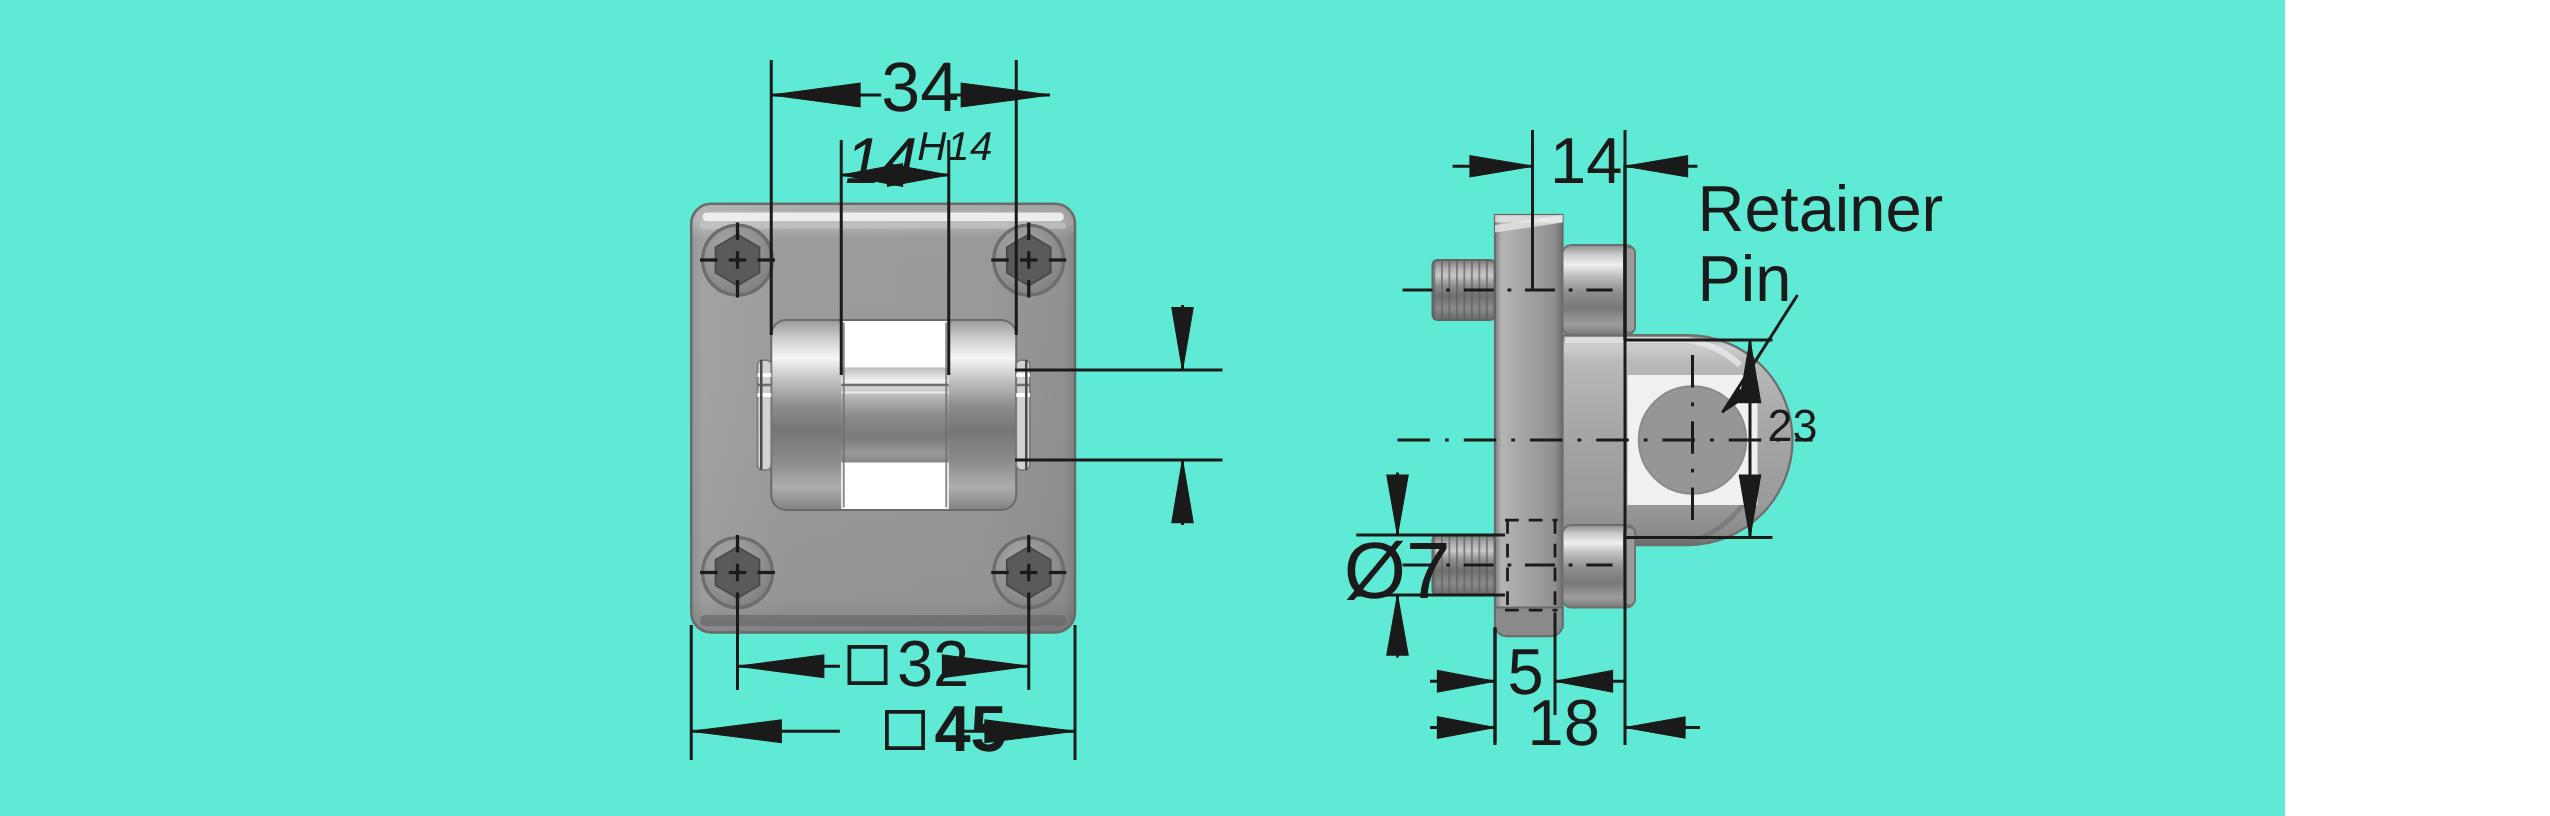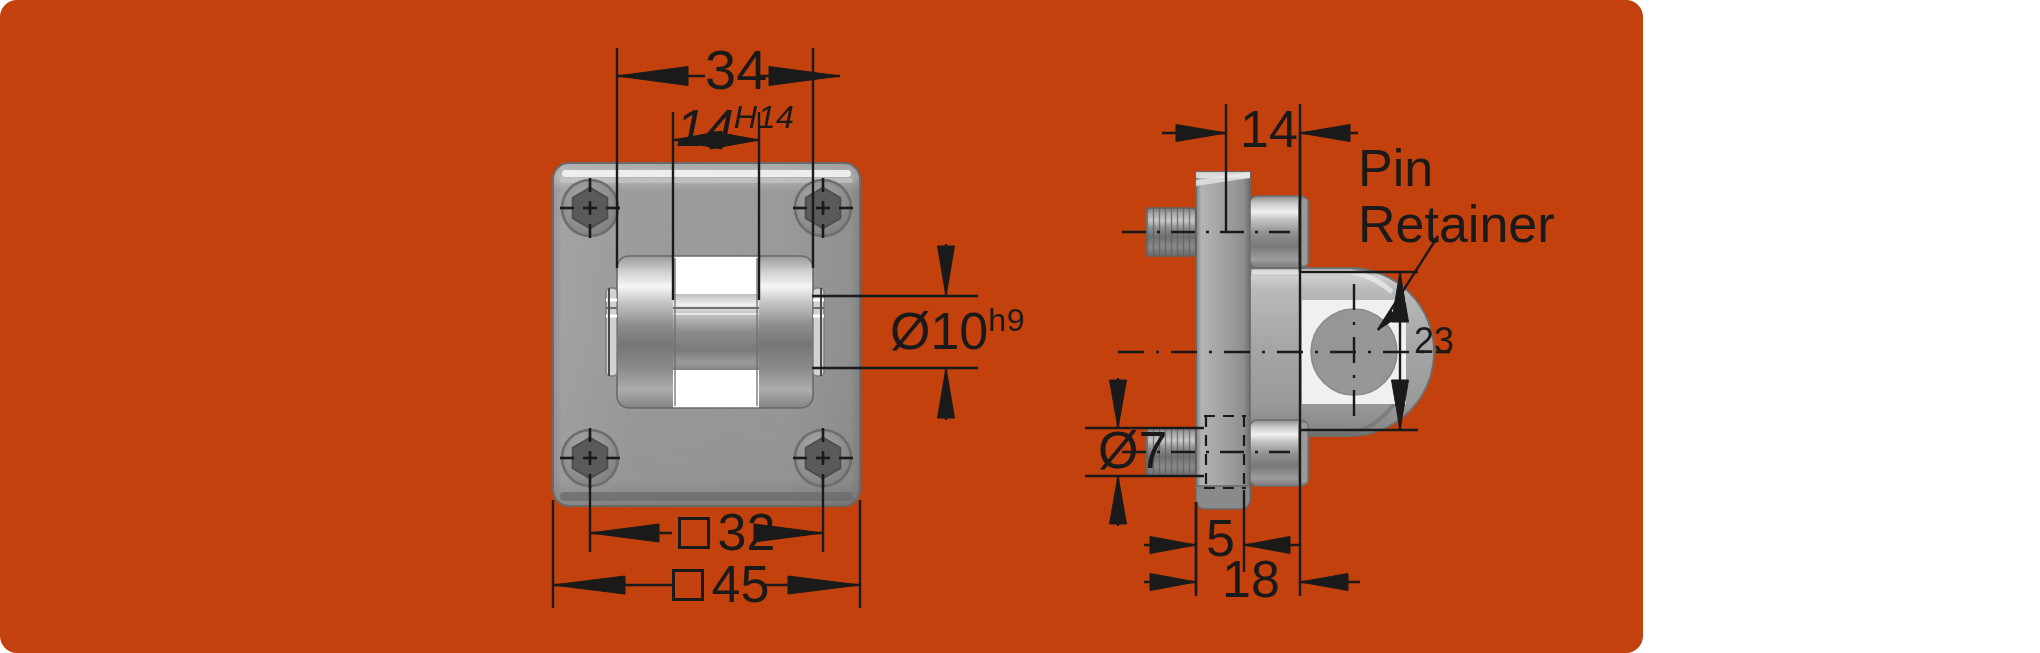--- a/index.html
+++ b/index.html
@@ -5,25 +5,24 @@
   html, body {
     margin: 0;
     padding: 0;
     background: #ffffff;
   }
   body {
     font-family: "Liberation Sans", sans-serif;
   }
   #sheet {
     position: relative;
-    width: 1643px;
+    width: 1828px;
     height: 653px;
-    background: #c2410c;
+    background: #5eead4;
     overflow: hidden;
-    border-radius: 17px;
   }
   .dimtext {
     position: absolute;
     color: #1a1a1a;
     font-family: "Liberation Sans", sans-serif;
     font-weight: 400;
     white-space: nowrap;
     line-height: 1;
     user-select: none;
   }
@@ -428,40 +427,37 @@
       </g>
     </g>
   </svg>
 
   <div class="dimtext" style="left:705px; top:42px; font-size:56px;">34</div>
 
   <div class="dimtext" style="left:676px; top:101px; font-size:52px;font-style:italic;">
     <span>14</span><span class="sup">H14</span>
   </div>
 
-  <div class="dimtext" style="left:890px; top:304px; font-size:52px;">
-    <span>Ø10</span><span class="sup">h9</span>
-  </div>
 
   <div class="dimtext" style="left:678px; top:506px; font-size:52px;">
     <span class="sq"></span><span>32</span>
   </div>
 
-  <div class="dimtext" style="left:672px; top:558px; font-size:52px;">
+  <div class="dimtext" style="left:708px; top:558px; font-size:52px;font-weight:bold;">
     <span class="sq"></span><span>45</span>
   </div>
 
   <div class="dimtext" style="left:1240px; top:103px; font-size:52px;">14</div>
 
   <div class="dimtext" style="left:1414px; top:323px; font-size:36px;">23</div>
 
-  <div class="dimtext" style="left:1075px; top:424px; font-size:52px;margin-left:23px;">Ø7</div>
+  <div class="dimtext" style="left:1075px; top:424px; font-size:64px;">Ø7</div>
 
   <div class="dimtext" style="left:1206px; top:512px; font-size:52px;">5</div>
 
   <div class="dimtext" style="left:1222px; top:553px; font-size:52px;">18</div>
 
   <div class="note" style="left:1358px; top:140px; font-size:52px;">
+    <div>Retainer</div>
     <div>Pin</div>
-    <div>Retainer</div>
   </div>
 
 </div>
 
 </body></html>

